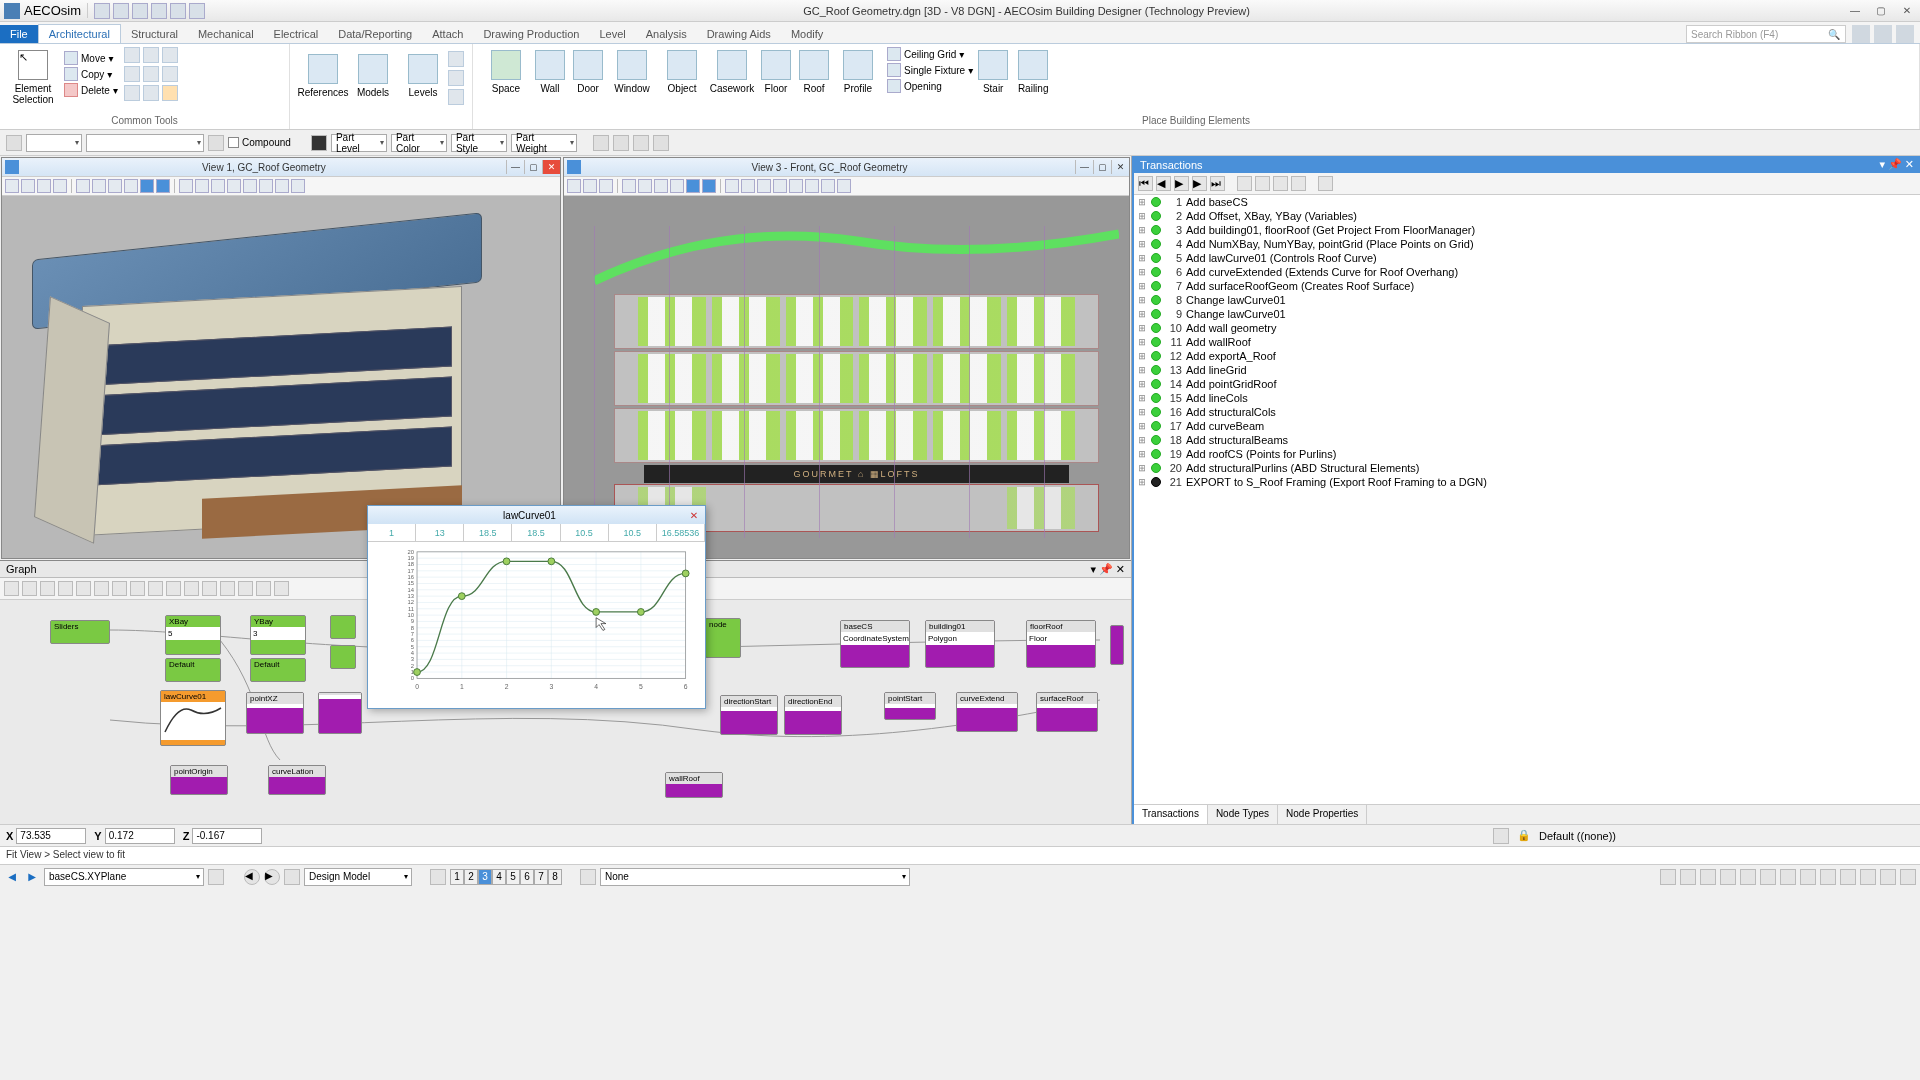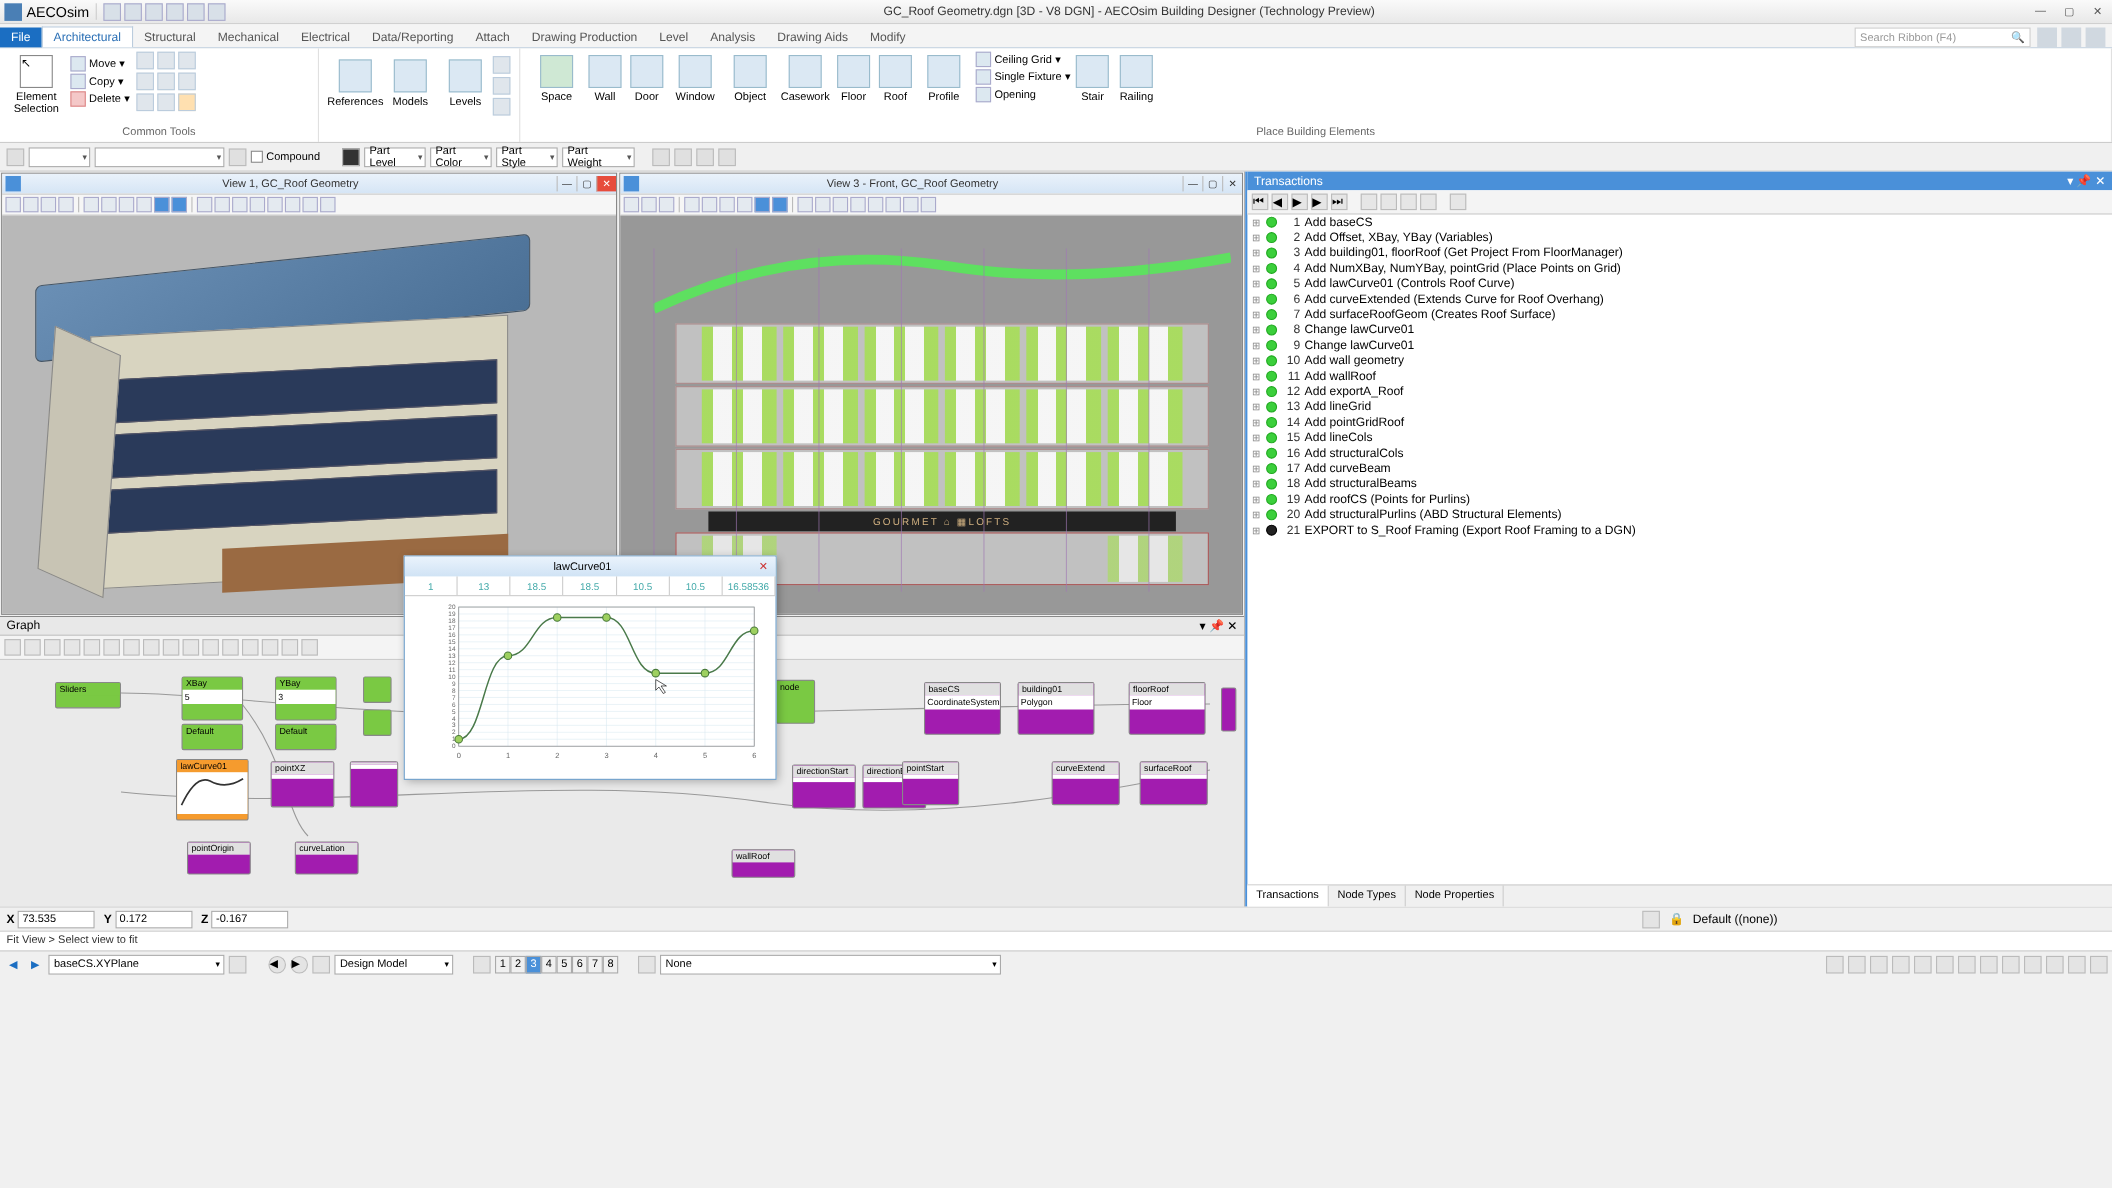--- a/index.html
+++ b/index.html
@@ -557,21 +557,21 @@
             <div class="hdr">wallRoof</div>
           </div>
         <div class="node grey" style="left:720px;top:95px;width:58px;height:40px">
             <div class="hdr">directionStart</div>
             <div class="body"></div>
           </div>
         <div class="node grey" style="left:784px;top:95px;width:58px;height:40px">
             <div class="hdr">directionEnd</div>
             <div class="body"></div>
           </div>
-        <div class="node grey" style="left:820px;top:92px;width:52px;height:40px">
+        <div class="node grey" style="left:884px;top:92px;width:52px;height:28px">
             <div class="hdr">pointStart</div>
             <div class="body"></div>
           </div>
         <div class="node grey" style="left:956px;top:92px;width:62px;height:40px">
             <div class="hdr">curveExtend</div>
             <div class="body"></div>
           </div>
         <div class="node grey" style="left:1036px;top:92px;width:62px;height:40px">
             <div class="hdr">surfaceRoof</div>
             <div class="body"></div>

